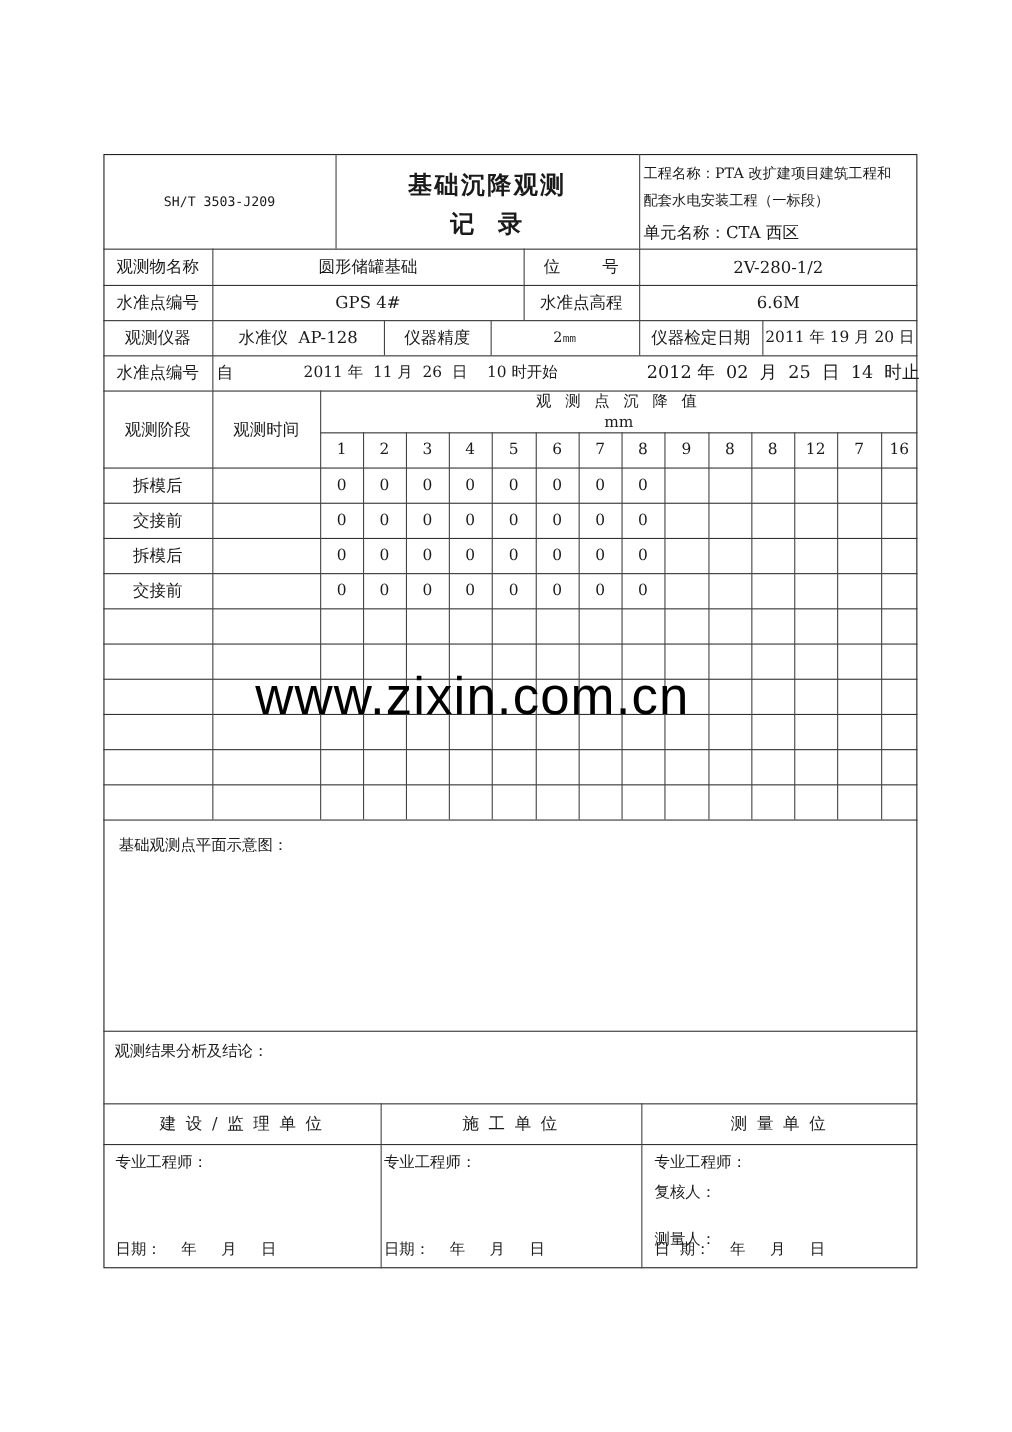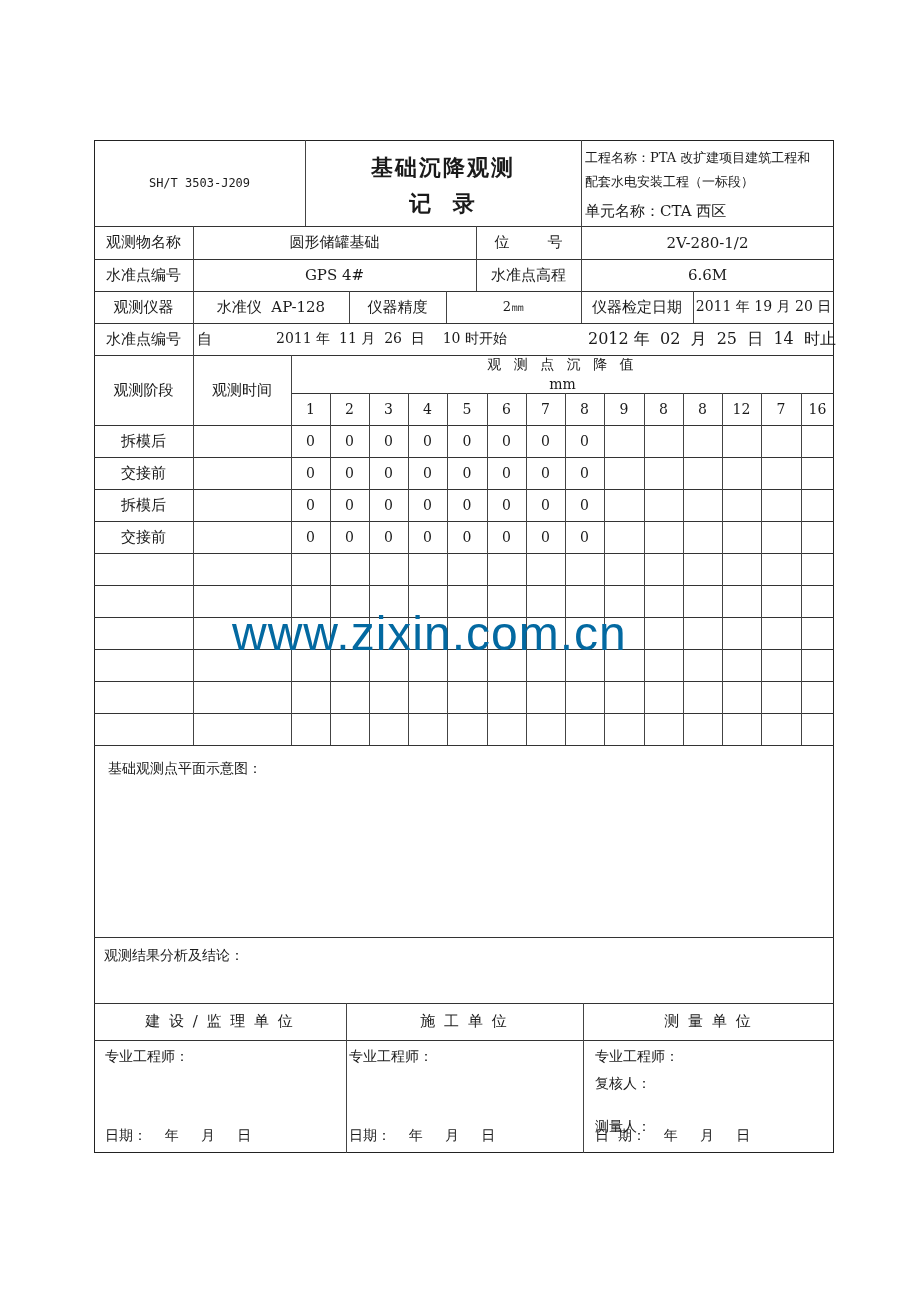--- a/index.html
+++ b/index.html
@@ -6,21 +6,21 @@
   body { width:920px; height:1302px; position:relative; font-family:"DejaVu Serif","Liberation Serif",serif; color:#1a1a1a; overflow:hidden; }
   .abs { position:absolute; box-sizing:border-box; }
   .frame { left:94px; top:140px; width:740px; height:1013px; border:1.5px solid #222; }
   .hl { position:absolute; height:0; border-top:1.5px solid #333; }
   .vl { position:absolute; width:0; border-left:1.5px solid #444; }
   .cell { position:absolute; display:flex; align-items:center; justify-content:center; font-size:15px; white-space:nowrap; box-sizing:border-box; }
   .left { justify-content:flex-start; }
   .mono { font-family:"DejaVu Sans Mono","Liberation Mono",monospace; font-size:12px; }
   .title { font-size:22px; font-weight:bold; letter-spacing:2px; }
   .small { font-size:13px; }
-  .wm { position:absolute; left:232px; top:606px; font-family:"Liberation Sans",sans-serif; font-size:48px; color:#0369a1; letter-spacing:1px; pointer-events:none; }
+  .wm { position:absolute; left:232px; top:606px; font-family:"Liberation Sans",sans-serif; font-size:48px; color:#000000; letter-spacing:1px; pointer-events:none; }
 </style>
 </head>
 <body>
 
 <div class="abs frame"></div>
 
 <div class="hl" style="left:94px;width:740px;top:226px;"></div>
 <div class="hl" style="left:94px;width:740px;top:259px;"></div>
 <div class="hl" style="left:94px;width:740px;top:291px;"></div>
 <div class="hl" style="left:94px;width:740px;top:323px;"></div>

